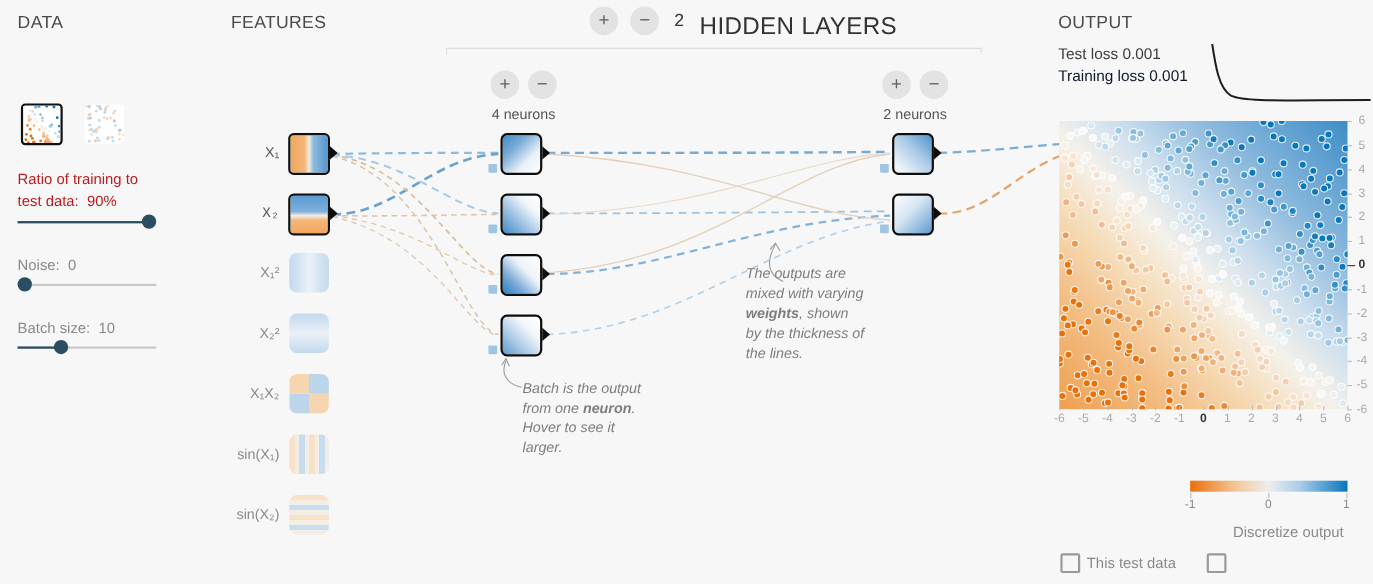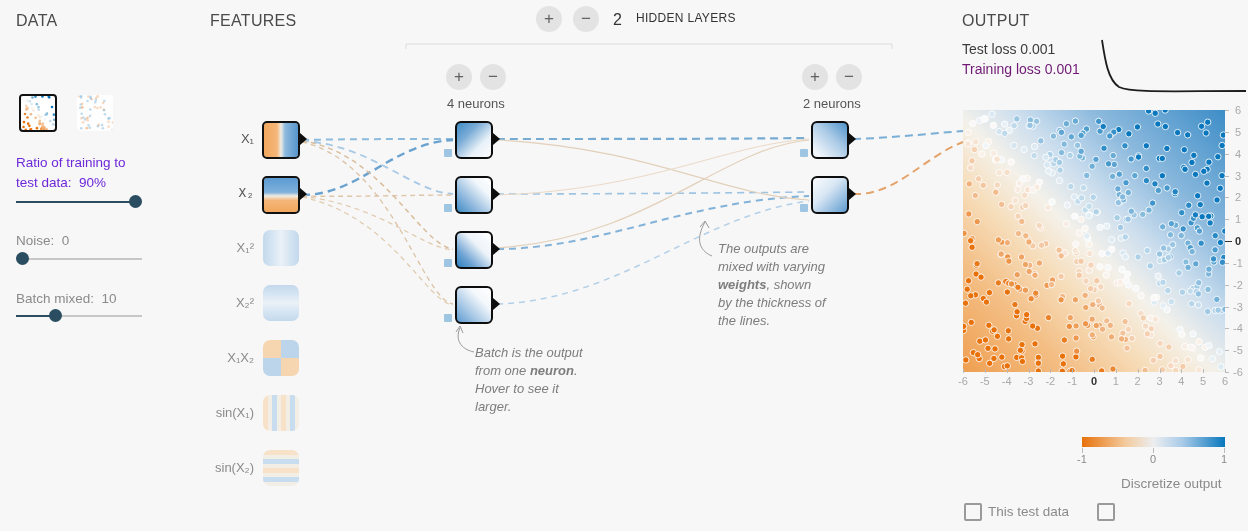--- a/index.html
+++ b/index.html
@@ -227,41 +227,41 @@
         <circle cx="35.55346266645938" cy="35.07777741551399" r="1.3" fill="rgba(8,119,189,0.28)"></circle>
         <circle cx="21.659638124518096" cy="29.89461290370673" r="1.3" fill="rgba(232,113,10,0.28)"></circle>
         <circle cx="8.089749195612967" cy="24.49714369699359" r="1.3" fill="rgba(8,119,189,0.28)"></circle>
         <circle cx="4.6334204357117414" cy="18.808528136461973" r="1.3" fill="rgba(8,119,189,0.28)"></circle>
         <circle cx="27.341034645214677" cy="6.005680225789547" r="1.3" fill="rgba(8,119,189,0.28)"></circle>
         <circle cx="27.088416916318238" cy="15.255045809783041" r="1.3" fill="rgba(8,119,189,0.28)"></circle>
         <circle cx="18.930366651155055" cy="4.9856671672314405" r="1.3" fill="rgba(8,119,189,0.28)"></circle>
       </svg>
   </div>
 
-  <p class="q" style="left:16px;top:153px;width:128px;color:#6d28d9;">
+  <p class="q" style="left:16px;top:153px;width:128px;color:#b91c1c;">
     <span>Ratio of training to test data:</span>&nbsp;
     <span>90%</span>
   </p>
   <div class="slider" style="left:16px;top:195px;width:126px;">
     <div class="track"></div>
     <div class="fill" style="width:120px;"></div>
     <div class="knob" style="left:113px;"></div>
   </div>
 
   <p class="q" style="left:16px;top:231px;">
     <span>Noise:</span>&nbsp;
     <span>0</span>
   </p>
   <div class="slider" style="left:16px;top:252px;width:126px;">
     <div class="track"></div>
     <div class="knob" style="left:0px;"></div>
   </div>
 
   <p class="q" style="left:16px;top:289px;">
-    <span>Batch mixed:</span>&nbsp;
+    <span>Batch size:</span>&nbsp;
     <span>10</span>
   </p>
   <div class="slider" style="left:16px;top:309px;width:126px;">
     <div class="track"></div>
     <div class="fill" style="width:39px;"></div>
     <div class="knob" style="left:33px;"></div>
   </div>
 
 
   <h2 class="sec" style="left:210px;top:12px;">FEATURES</h2>
@@ -285,21 +285,21 @@
 
   <div class="flabel" style="top:405px;">sin(X₁)</div>
   <div class="fthumb off tsinx1" style="top:395px;"></div>
 
   <div class="flabel" style="top:460px;">sin(X₂)</div>
   <div class="fthumb off tsinx2" style="top:450px;"></div>
 
   <button class="circlebtn" style="left:536px;top:6px;">+</button>
   <button class="circlebtn" style="left:573px;top:6px;">−</button>
   <span class="abs" style="left:613px;top:11px;font-size:16px;color:#333;">2</span>
-  <span class="abs" style="left:636px;top:11px;font-size:12px;color:#333;letter-spacing:.3px;">HIDDEN LAYERS</span>
+  <span class="abs" style="left:636px;top:11px;font-size:22px;color:#333;letter-spacing:.3px;">HIDDEN LAYERS</span>
 
   <button class="circlebtn" style="left:446px;top:64px;">+</button>
   <button class="circlebtn" style="left:480px;top:64px;">−</button>
   <span class="abs small" style="left:447px;top:96px;color:#555;">4 neurons</span>
 
   <button class="circlebtn" style="left:802px;top:64px;">+</button>
   <button class="circlebtn" style="left:836px;top:64px;">−</button>
   <span class="abs small" style="left:803px;top:96px;color:#555;">2 neurons</span>
 
   <div class="neuron g-l1n1" style="left:455px;top:121px;"></div>
@@ -322,29 +322,29 @@
   <div class="tri" style="left:849px;top:133px;"></div>
   <div class="bias" style="left:800px;top:149px;"></div>
 
   <div class="neuron g-l2n2" style="left:811px;top:176px;"></div>
   <div class="tri" style="left:849px;top:188px;"></div>
   <div class="bias" style="left:800px;top:204px;"></div>
 
   <div class="callout" style="left:475px;top:344px;width:108px;">
     <span>Batch is the output from one </span><b>neuron</b><span>. Hover to see it larger.</span>
   </div>
-  <div class="callout" style="left:718px;top:240px;width:110px;">
+  <div class="callout" style="left:678px;top:240px;width:110px;">
     <span>The outputs are mixed with varying </span><b>weights</b><span>, shown by the thickness of the lines.</span>
   </div>
 
   <h2 class="sec" style="left:962px;top:12px;">OUTPUT</h2>
   <p class="loss" style="left:962px;top:41px;color:#3c3c3c;">
     <span>Test loss</span>&nbsp;<span>0.001</span>
   </p>
-  <p class="loss" style="left:962px;top:61px;color:#701a75;">
+  <p class="loss" style="left:962px;top:61px;color:#0f172a;">
     <span>Training loss</span>&nbsp;<span>0.001</span>
   </p>
 
   <div id="heatmap">
     <svg id="dots" width="262" height="262">
         <circle cx="157.48918300308287" cy="117.45212645735592" r="3.2" fill="rgb(162,202,228)" stroke="rgba(255,255,255,0.85)" stroke-width="1"></circle>
         <circle cx="175.47031885711476" cy="45.80124147143215" r="3.2" fill="rgb(33,132,195)" stroke="rgba(255,255,255,0.85)" stroke-width="1"></circle>
         <circle cx="71.58573451451957" cy="163.68309933086857" r="3.2" fill="rgb(240,176,120)" stroke="rgba(255,255,255,0.85)" stroke-width="1"></circle>
         <circle cx="123.74706843635067" cy="65.48001836752519" r="3.2" fill="rgb(130,185,220)" stroke="rgba(255,255,255,0.85)" stroke-width="1"></circle>
         <circle cx="195.38324202550575" cy="80.43439651839435" r="3.2" fill="rgb(77,156,206)" stroke="rgba(255,255,255,0.85)" stroke-width="1"></circle>

